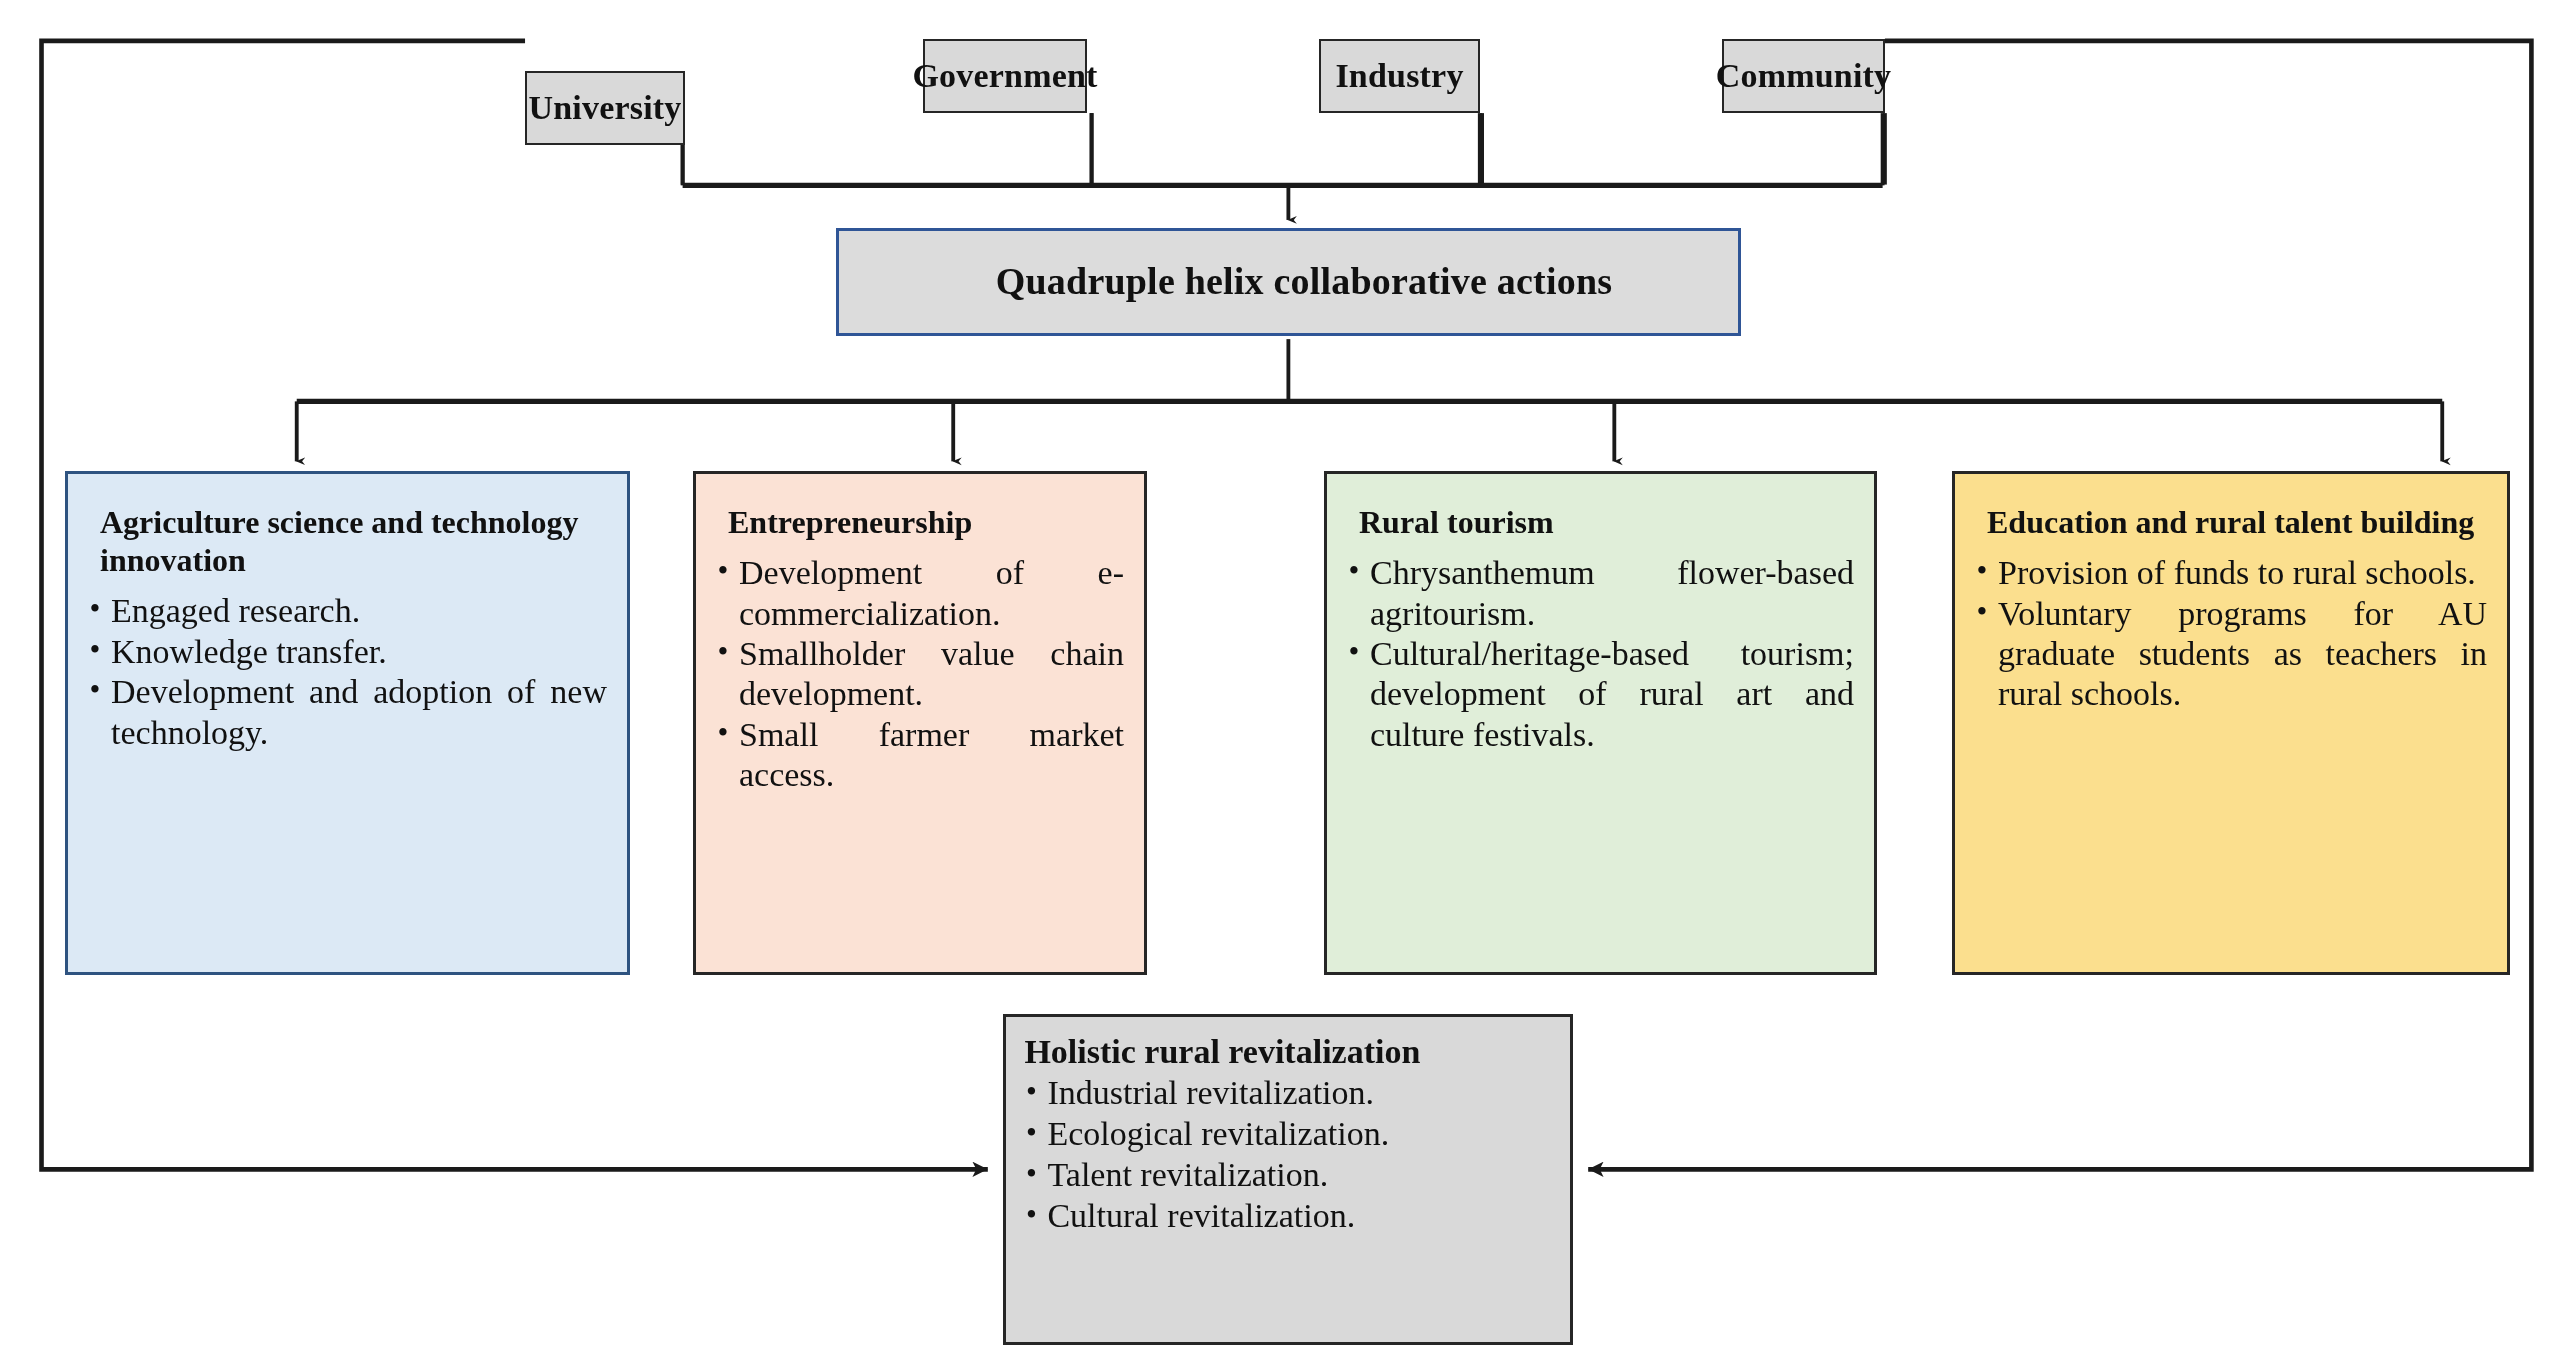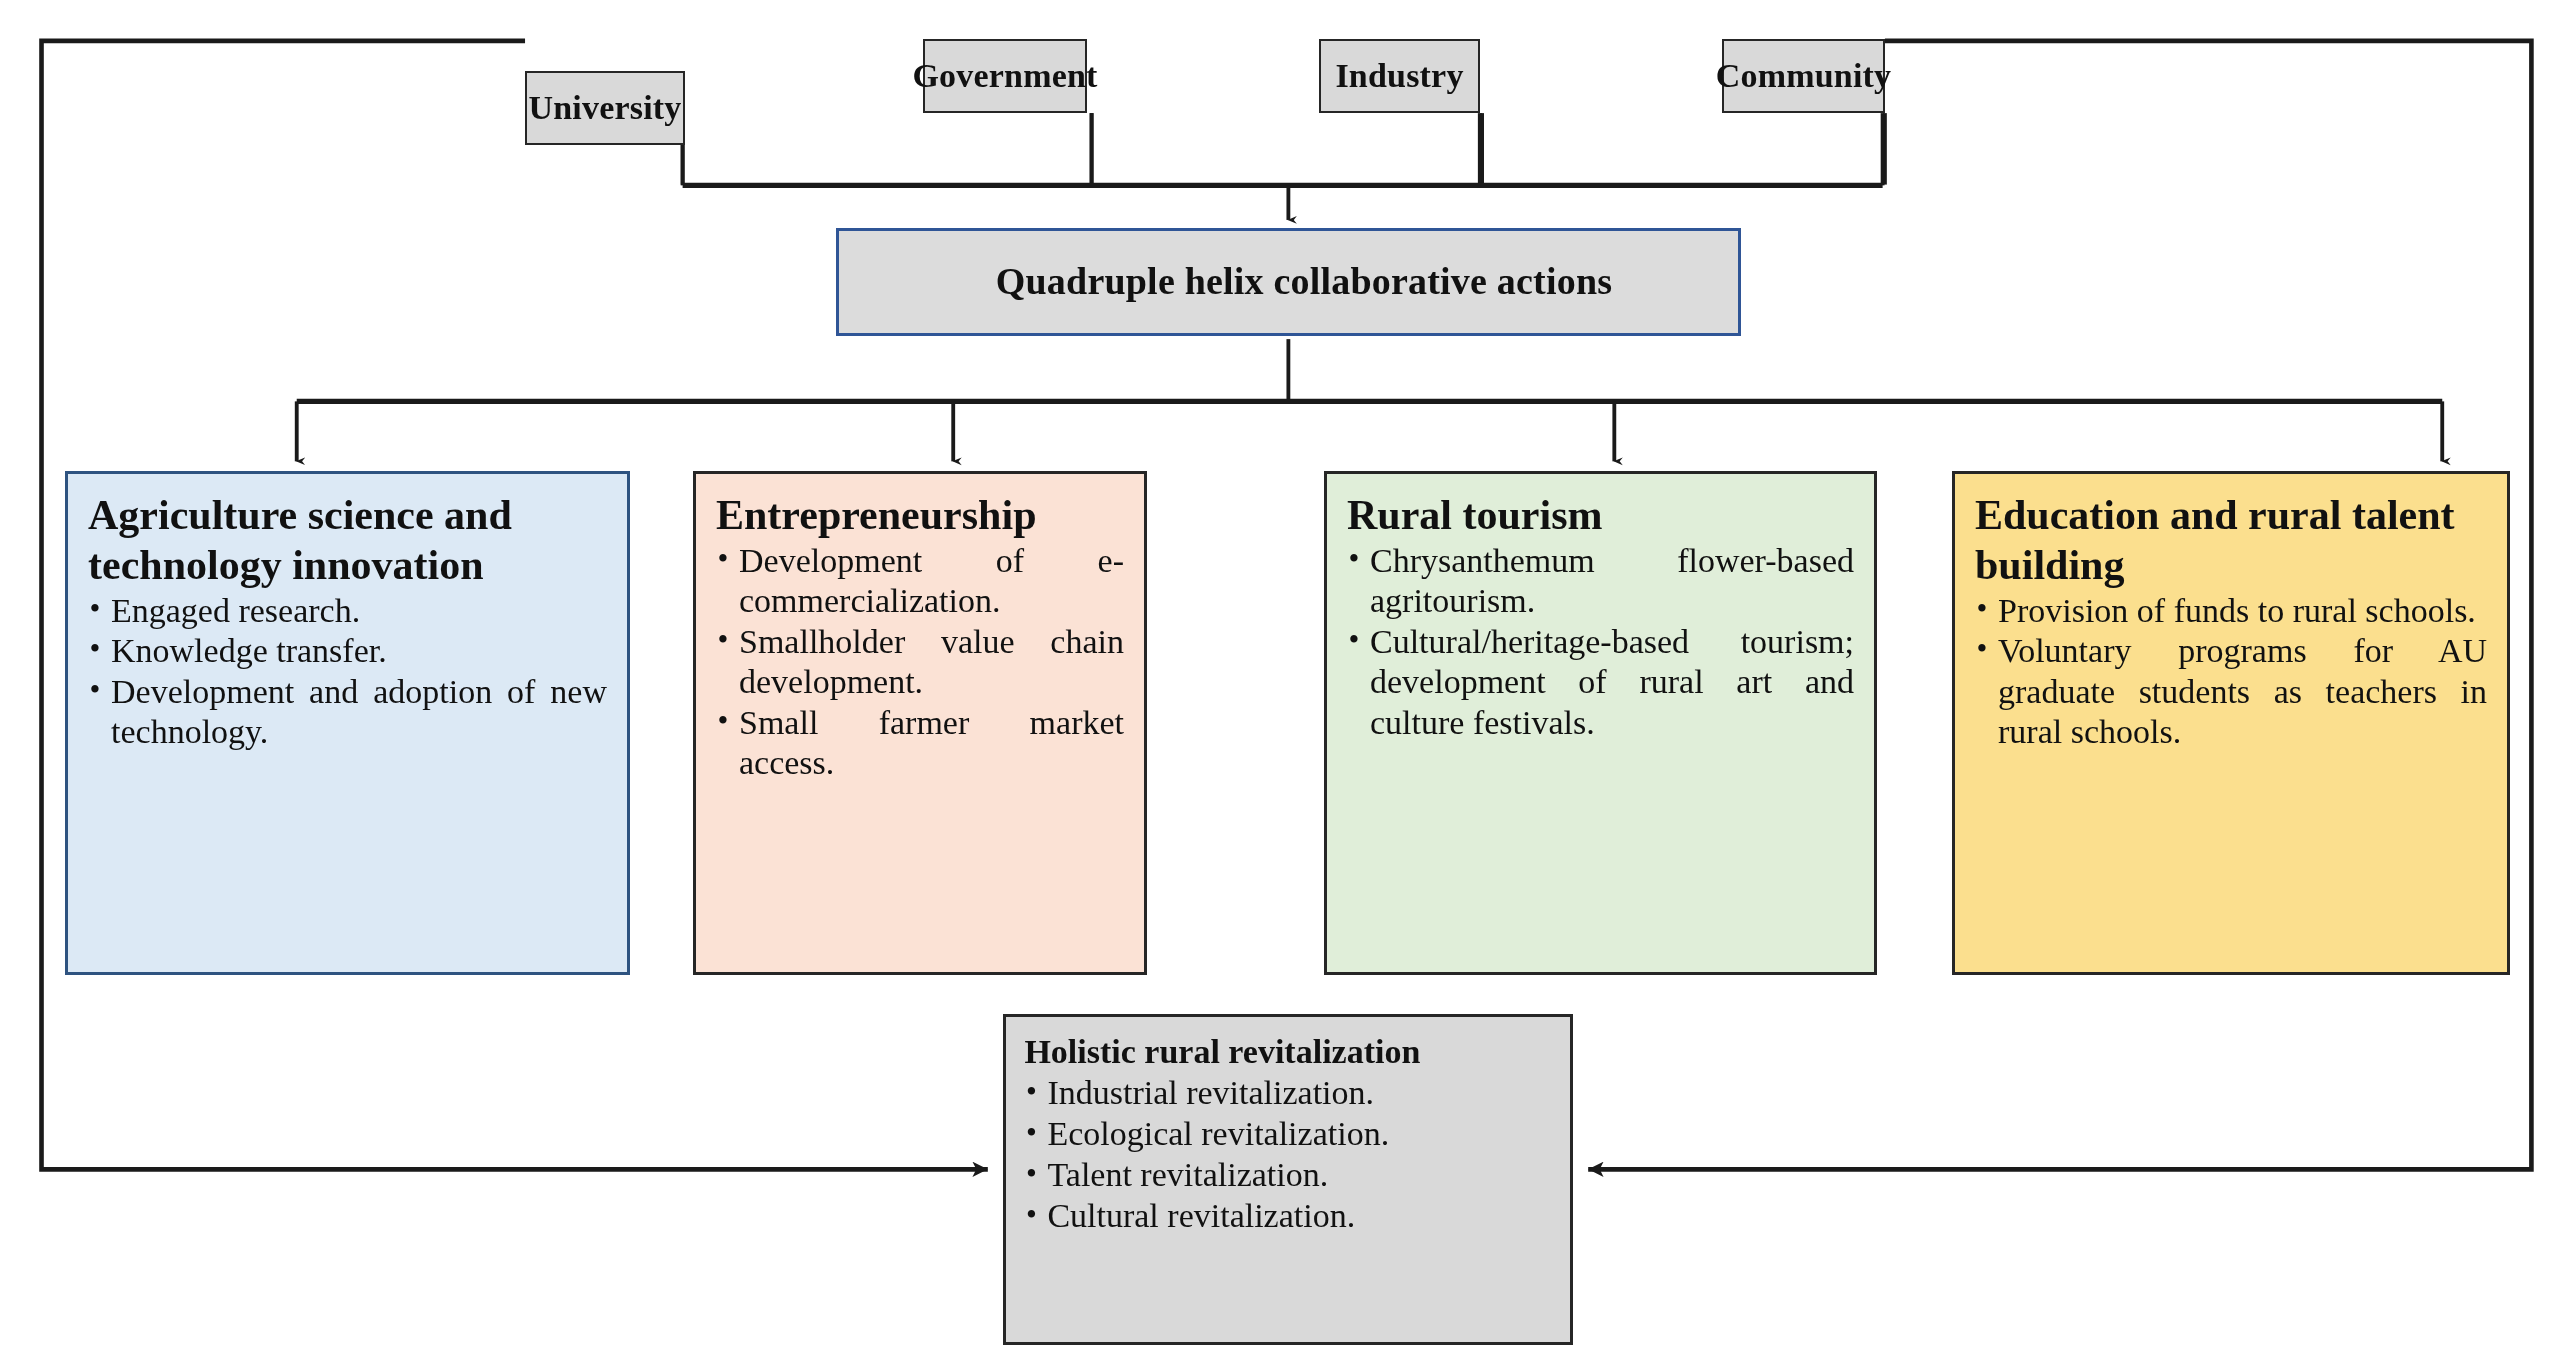--- a/index.html
+++ b/index.html
@@ -52,23 +52,23 @@
   .pillar{
     position:absolute;
     box-sizing:border-box;
     padding:17px 20px 14px 20px;
     display:block;
     align-items:stretch;
     justify-content:flex-start;
     border:3.1px solid #262626;
   }
   .pillar h3{
-    margin:0;
+    margin:12px;
     font-weight:bold;
-    font-size:42px;
+    font-size:32px;
     line-height:1.19;
     color:#111111;
   }
   .pillar ul{
     list-style:none;
     margin:0;padding:0;
   }
   .pillar li{
     position:relative;
     font-size:34px;

